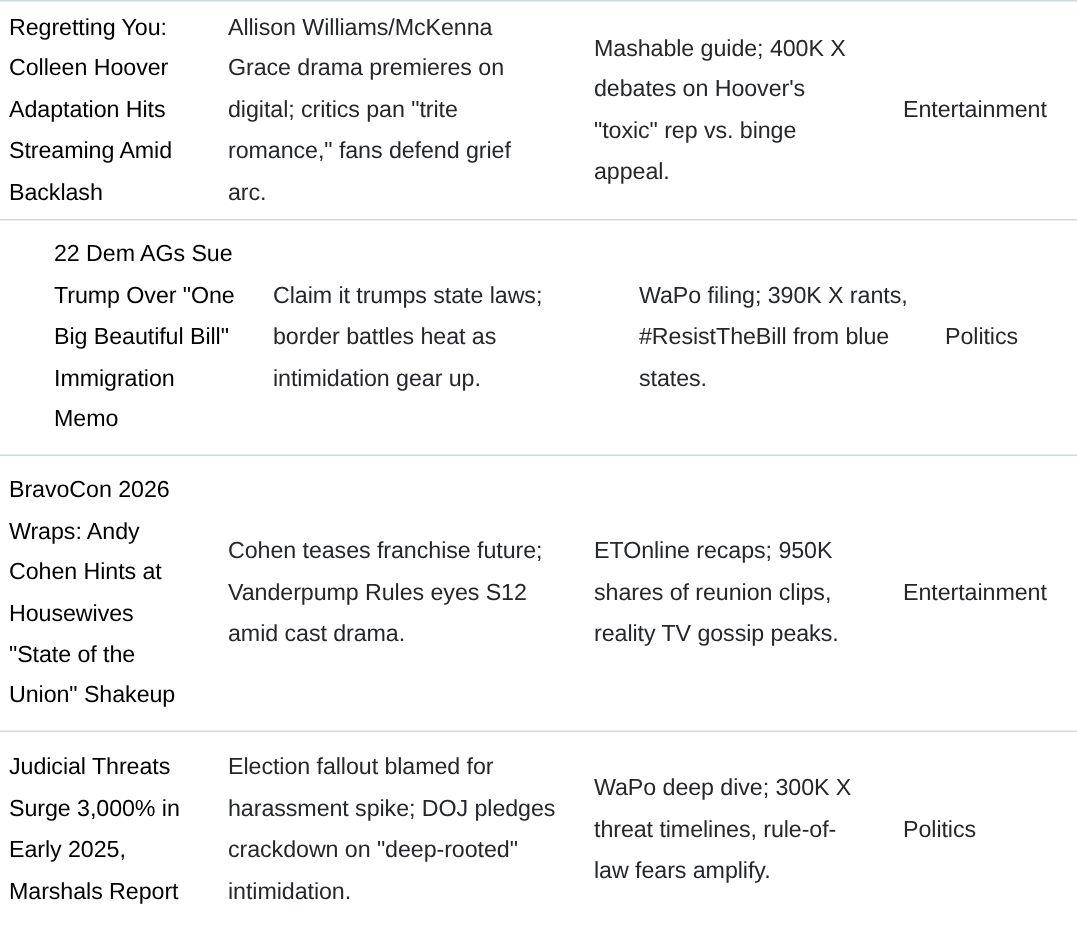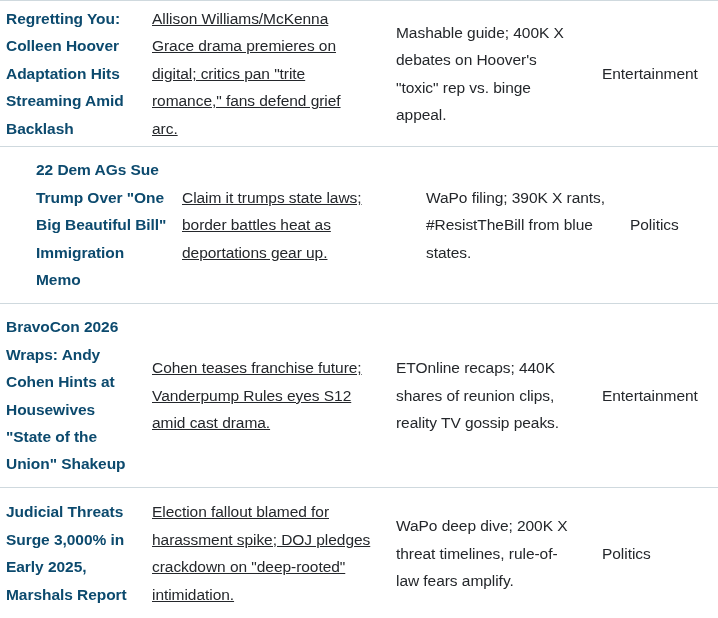--- a/index.html
+++ b/index.html
@@ -31,22 +31,22 @@
     line-height: 27.4px;
     color: #24272b;
     white-space: pre;
     letter-spacing: -0.05px;
   }
   .trow:not(:last-child) .tcell { border-bottom: 1px solid #cfd9de; }
   .row-1 .tcell { height: 146px; }
   .row-2 .tcell { height: 157px; padding-left: 36px; }
   .row-3 .tcell { height: 184px; }
   .row-4 .tcell { height: 131px; }
-  .col-title    { width: 146px; font-weight: 700; color: #0c4a6e; }
-  .col-desc     { width: 244px; text-decoration: underline; }
+  .col-title    { width: 146px; font-weight: 400; color: #000000; }
+  .col-desc     { width: 244px; }
   .col-media    { width: 204px; }
   .col-category { width: 124px; padding-left: 8px; }
 </style>
 </head>
 <body>
 
 <div class="news-table">
 
   <div class="trow row-1">
     <div class="tcell col-title">Regretting You:
@@ -67,51 +67,51 @@
   </div>
 
   <div class="trow row-2">
     <div class="tcell col-title">22 Dem AGs Sue
 Trump Over "One
 Big Beautiful Bill"
 Immigration
 Memo</div>
     <div class="tcell col-desc">Claim it trumps state laws;
 border battles heat as
-deportations gear up.</div>
+intimidation gear up.</div>
     <div class="tcell col-media">WaPo filing; 390K X rants,
 #ResistTheBill from blue
 states.</div>
     <div class="tcell col-category">Politics</div>
   </div>
 
   <div class="trow row-3">
     <div class="tcell col-title">BravoCon 2026
 Wraps: Andy
 Cohen Hints at
 Housewives
 "State of the
 Union" Shakeup</div>
     <div class="tcell col-desc">Cohen teases franchise future;
 Vanderpump Rules eyes S12
 amid cast drama.</div>
-    <div class="tcell col-media">ETOnline recaps; 440K
+    <div class="tcell col-media">ETOnline recaps; 950K
 shares of reunion clips,
 reality TV gossip peaks.</div>
     <div class="tcell col-category">Entertainment</div>
   </div>
 
   <div class="trow row-4">
     <div class="tcell col-title">Judicial Threats
 Surge 3,000% in
 Early 2025,
 Marshals Report</div>
     <div class="tcell col-desc">Election fallout blamed for
 harassment spike; DOJ pledges
 crackdown on "deep-rooted"
 intimidation.</div>
-    <div class="tcell col-media">WaPo deep dive; 200K X
+    <div class="tcell col-media">WaPo deep dive; 300K X
 threat timelines, rule-of-
 law fears amplify.</div>
     <div class="tcell col-category">Politics</div>
   </div>
 
 </div>
 
 </body></html>

